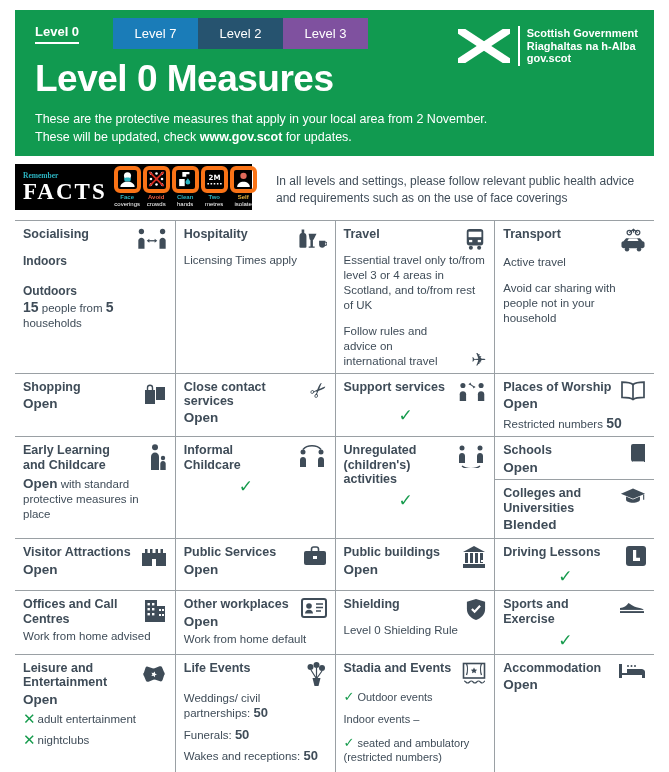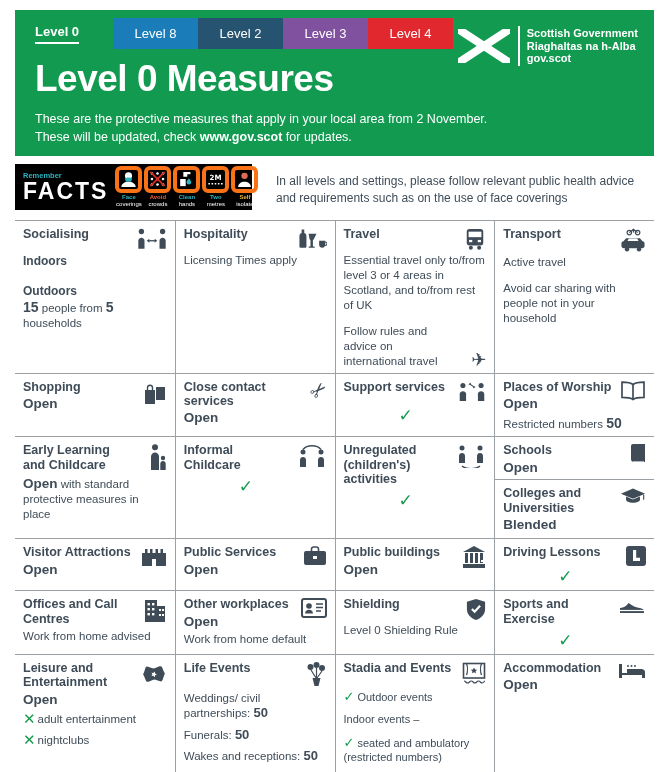--- a/index.html
+++ b/index.html
@@ -26,21 +26,21 @@
   .tab.t4 { background:#e0282e; }
   .logo { position:absolute; top:16px; right:16px; display:flex; align-items:center; }
   .logo .sep { width:2px; height:40px; background:#fff; margin:0 7px 0 8px; }
   .logo-text { color:#fff; font-size:11px; font-weight:bold; line-height:1.18; }
   h1.title { color:#fff; font-size:37px; font-weight:bold; letter-spacing:-0.5px; margin-top:9px; }
   .sub { color:#fff; font-size:12.5px; line-height:1.4; margin-top:11px; }
 
   
   .facts-row { display:flex; align-items:flex-start; margin-top:8px; }
   .facts { background:#000; width:237px; height:46px; display:flex; align-items:center; padding:3px 6px 3px 8px; }
-  .fleft { margin-right:5px; }
+  .fleft { margin-right:5px;font-family:Liberation Serif, serif; }
   .remember { color:#2bb3c0; font-size:7.5px; font-weight:bold; }
   .ftitle { color:#fff; font-size:23px; font-weight:bold; letter-spacing:2px; line-height:1; }
   .tile { width:30px; margin-left:2px; text-align:center; }
   .tbox { width:27px; height:27px; border:4px solid #f97316; border-radius:6px; margin:0 auto;
           display:flex; align-items:center; justify-content:center; }
   .tlabel { font-size:6px; line-height:1.2; color:#fff; margin-top:1px; }
   .tlabel .w1 { display:block; font-weight:bold; }
   .c-teal .w1 { color:#2bb3c0; } .c-red .w1 { color:#e85c41; } .c-amber .w1 { color:#e8b33d; }
   .fnote { font-size:12px; line-height:1.45; margin:9px 0 0 24px; color:#3f4c58; }
 
@@ -80,30 +80,27 @@
 <body>
 
 <div class="page">
 
   <div class="hero">
     <div class="tabs">
       <div class="tab t0">
           <span class="ul">Level 0</span>
         </div>
       <div class="tab t1">
-          <span>Level 8</span>
+          <span>Level 7</span>
         </div>
       <div class="tab t2">
           <span>Level 2</span>
         </div>
       <div class="tab t3">
           <span>Level 3</span>
-        </div>
-      <div class="tab t4">
-          <span>Level 4</span>
         </div>
     </div>
 
     <div class="logo">
       <svg width="52" height="34">
         <rect width="52" height="34" fill="#119a50"></rect>
         <line x1="0" y1="0" x2="52" y2="34" stroke="#fff" stroke-width="8"></line>
         <line x1="52" y1="0" x2="0" y2="34" stroke="#fff" stroke-width="8"></line>
       </svg>
       <div class="sep"></div>

